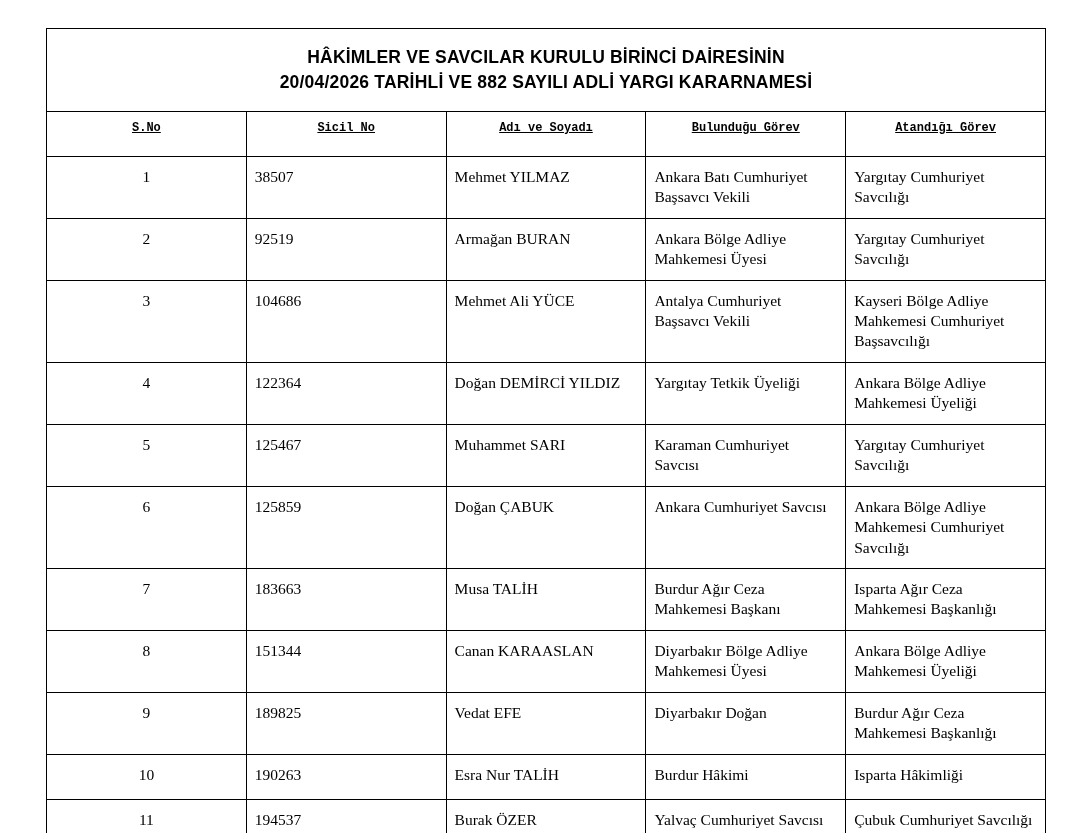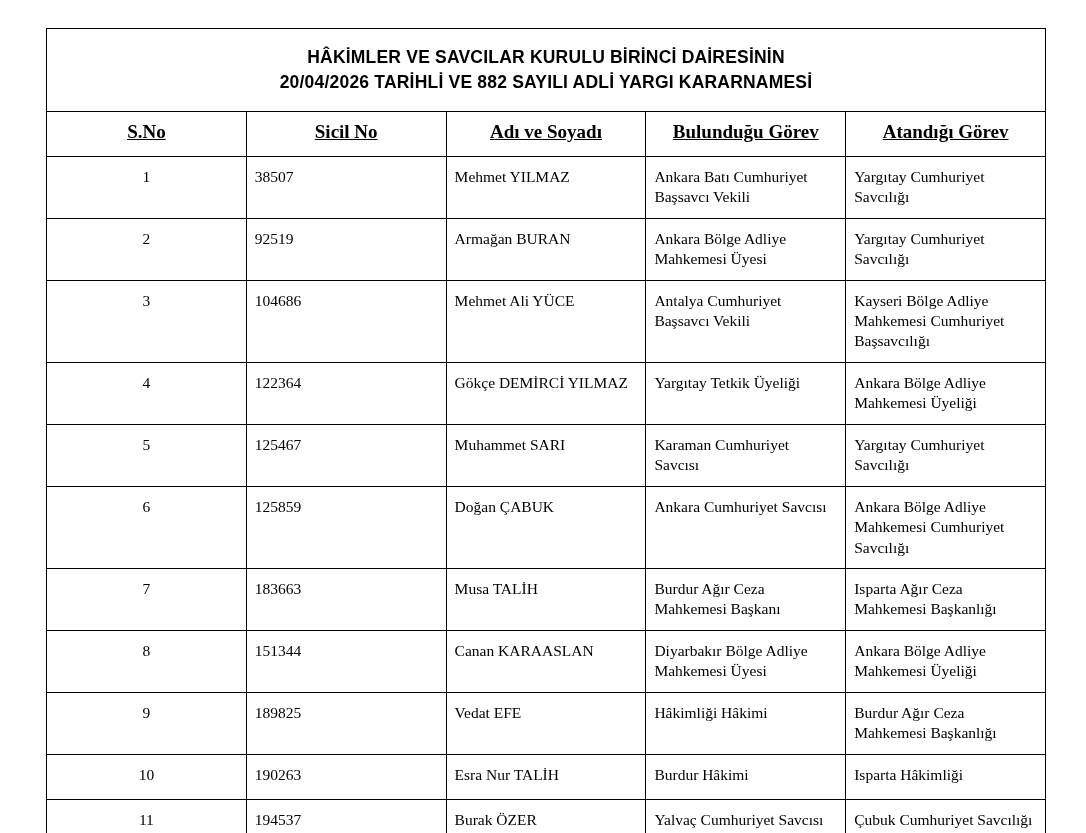--- a/index.html
+++ b/index.html
@@ -37,23 +37,24 @@
     font-size: 17.5px;
     line-height: 1.42;
     letter-spacing: 0.2px;
   }
   .title-line {
     display: block;
     white-space: nowrap;
   }
   thead th {
     font-weight: normal;
-    font-size: 19px;
+    font-size: 12px;
     padding: 9px 7px 9px 7px;
     height: 26px;
+    font-family: Liberation Mono, monospace;
   }
   thead th .hdr {
     font-weight: bold;
     text-decoration: underline;
     white-space: nowrap;
   }
   th.col-sno, td.col-sno {
     width: 44px;
     text-align: center;
   }
@@ -123,21 +124,21 @@
       <tr>
         <td class="col-sno">3</td>
         <td class="col-sicil">104686</td>
         <td class="col-ad">Mehmet Ali YÜCE</td>
         <td class="col-bulundugu">Antalya Cumhuriyet Başsavcı Vekili</td>
         <td class="col-atandigi">Kayseri Bölge Adliye Mahkemesi Cumhuriyet Başsavcılığı</td>
       </tr>
       <tr>
         <td class="col-sno">4</td>
         <td class="col-sicil">122364</td>
-        <td class="col-ad">Gökçe DEMİRCİ YILMAZ</td>
+        <td class="col-ad">Doğan DEMİRCİ YILDIZ</td>
         <td class="col-bulundugu">Yargıtay Tetkik Üyeliği</td>
         <td class="col-atandigi">Ankara Bölge Adliye Mahkemesi Üyeliği</td>
       </tr>
       <tr>
         <td class="col-sno">5</td>
         <td class="col-sicil">125467</td>
         <td class="col-ad">Muhammet SARI</td>
         <td class="col-bulundugu">Karaman Cumhuriyet Savcısı</td>
         <td class="col-atandigi">Yargıtay Cumhuriyet Savcılığı</td>
       </tr>
@@ -159,21 +160,21 @@
         <td class="col-sno">8</td>
         <td class="col-sicil">151344</td>
         <td class="col-ad">Canan KARAASLAN</td>
         <td class="col-bulundugu">Diyarbakır Bölge Adliye Mahkemesi Üyesi</td>
         <td class="col-atandigi">Ankara Bölge Adliye Mahkemesi Üyeliği</td>
       </tr>
       <tr>
         <td class="col-sno">9</td>
         <td class="col-sicil">189825</td>
         <td class="col-ad">Vedat EFE</td>
-        <td class="col-bulundugu">Hâkimliği Hâkimi</td>
+        <td class="col-bulundugu">Diyarbakır Doğan</td>
         <td class="col-atandigi">Burdur Ağır Ceza Mahkemesi Başkanlığı</td>
       </tr>
       <tr>
         <td class="col-sno">10</td>
         <td class="col-sicil">190263</td>
         <td class="col-ad">Esra Nur TALİH</td>
         <td class="col-bulundugu">Burdur Hâkimi</td>
         <td class="col-atandigi">Isparta Hâkimliği</td>
       </tr>
       <tr>

